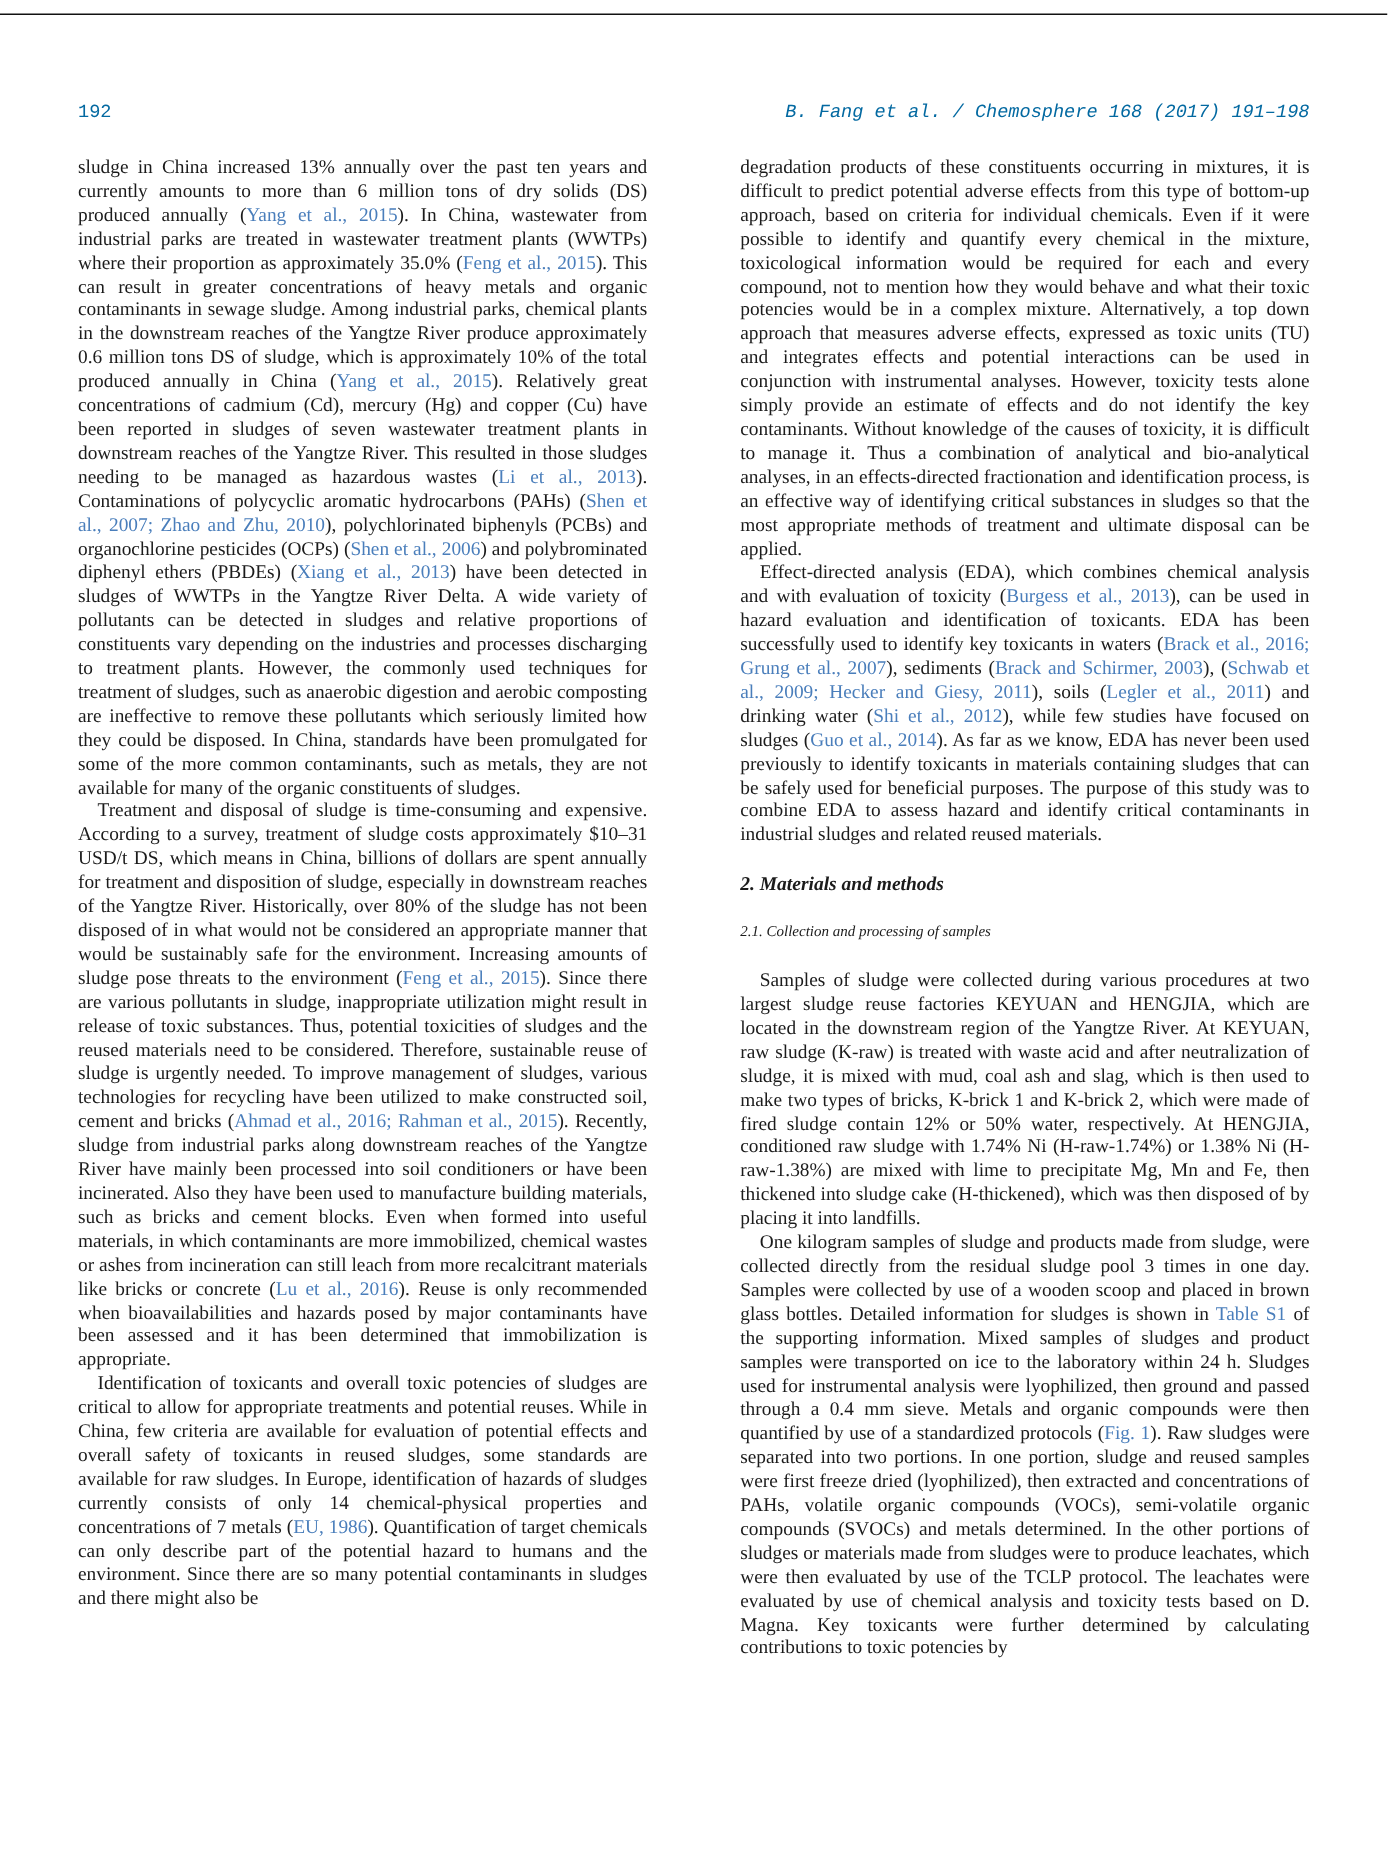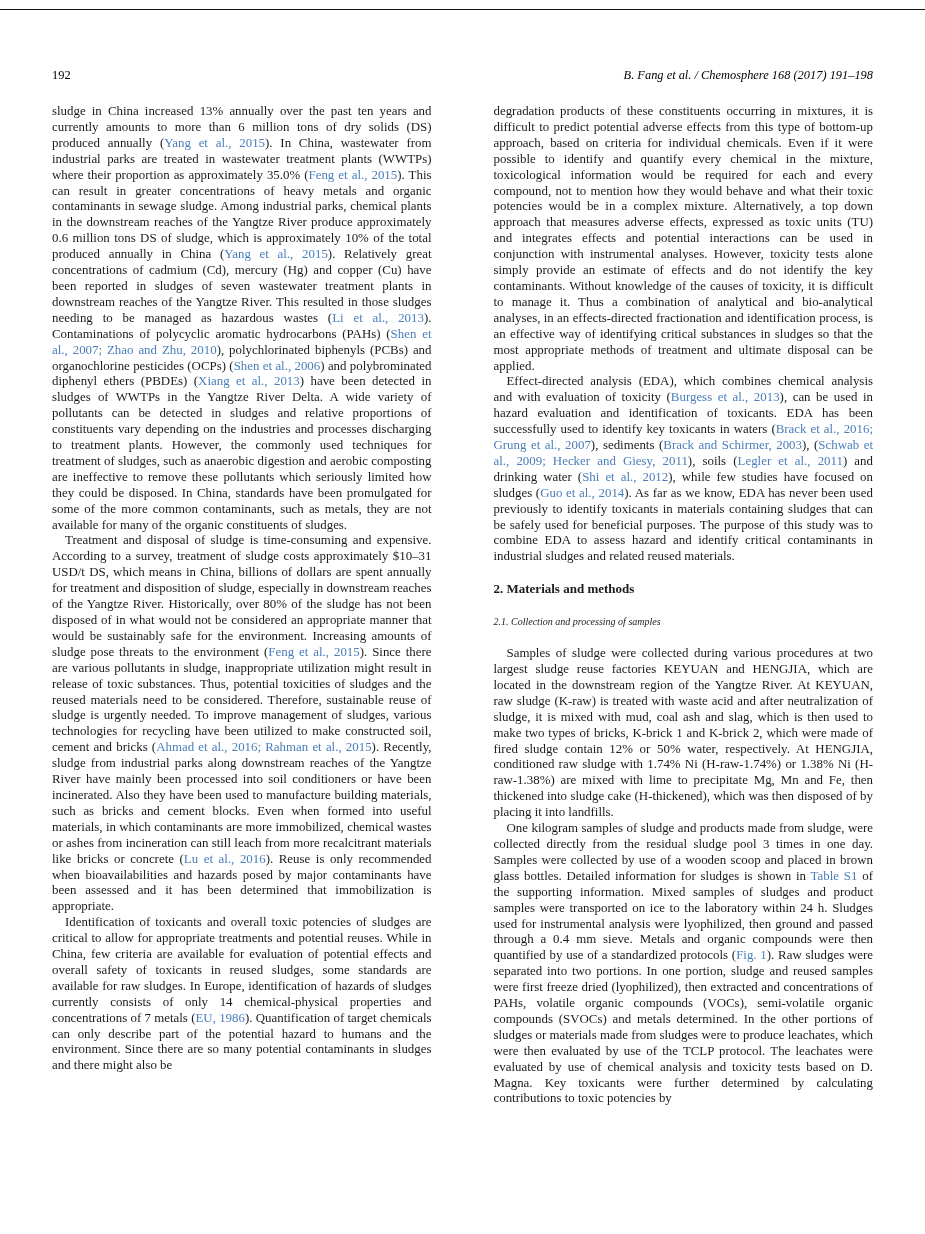--- a/index.html
+++ b/index.html
@@ -21,21 +21,22 @@
     height: 1px;
     background: #111;
   }
   .page {
     padding: 68px 52px 0 52px;
   }
   .header {
     position: relative;
     height: 16px;
     font-size: 12.4px;
-    color: #000000;
+    color: #0369a1;
+    font-family: Liberation Mono, monospace;
   }
   .page-number {
     position: absolute;
     left: 0;
     top: 0;
     font-style: normal;
   }
   .running-head {
     position: absolute;
     left: 0;
@@ -55,20 +56,21 @@
     line-height: 15.9px;
     text-align: justify;
   }
   .col p { margin: 0; }
   .col p.indent { text-indent: 13px; }
   .col h2 {
     font-size: 13px;
     font-weight: bold;
     margin: 16px 0 17px 0;
     text-align: left;
+    font-style: italic;
   }
   .col h3 {
     font-size: 10px;
     font-weight: normal;
     font-style: italic;
     margin: 0 0 16px 0;
     text-align: left;
   }
   .cite-link { color: var(--link-color, #4a7ebb); cursor: pointer; }
   .italic { }

